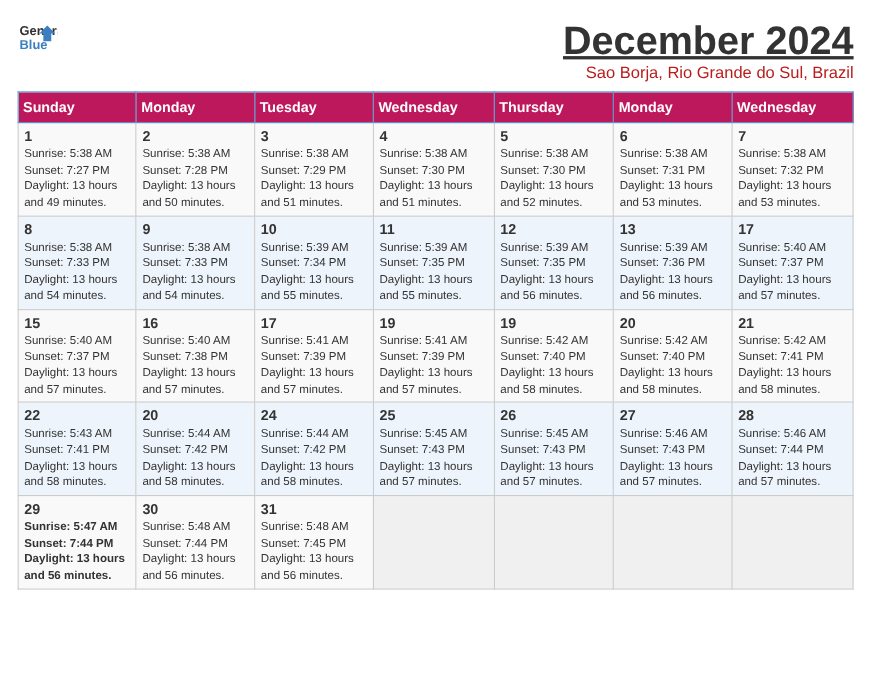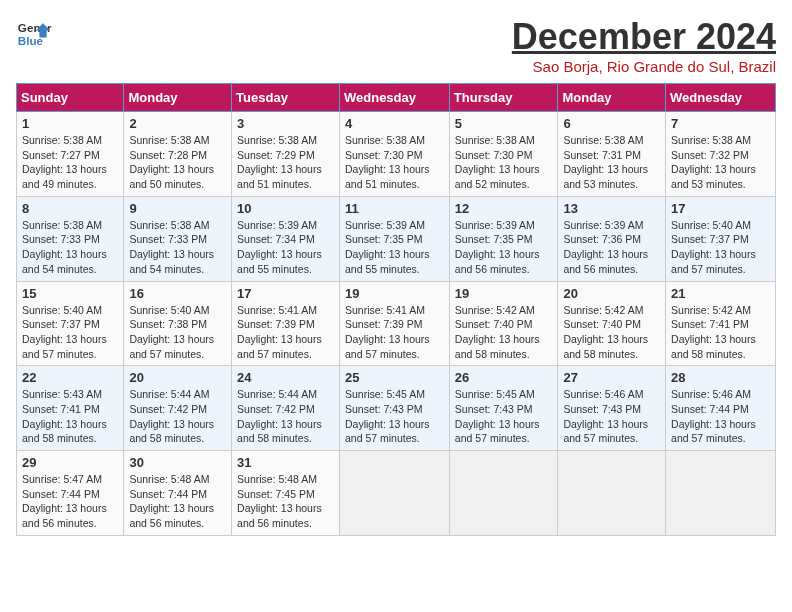--- a/index.html
+++ b/index.html
@@ -312,21 +312,21 @@
             <span class="day-num">28</span>
             <div class="day-info" style="white-space: pre-line;">Sunrise: 5:46 AM
 Sunset: 7:44 PM
 Daylight: 13 hours
 and 57 minutes.</div>
           </td>
         </tr>
         <tr>
           <td>
             <span class="day-num">29</span>
-            <div class="day-info" style="white-space: pre-line;">Sunrise: 5:47 AM
+            <div class="day-info" style="white-space: pre-line; font-weight: bold;">Sunrise: 5:47 AM
 Sunset: 7:44 PM
 Daylight: 13 hours
 and 56 minutes.</div>
           </td>
           <td>
             <span class="day-num">30</span>
             <div class="day-info" style="white-space: pre-line;">Sunrise: 5:48 AM
 Sunset: 7:44 PM
 Daylight: 13 hours
 and 56 minutes.</div>

